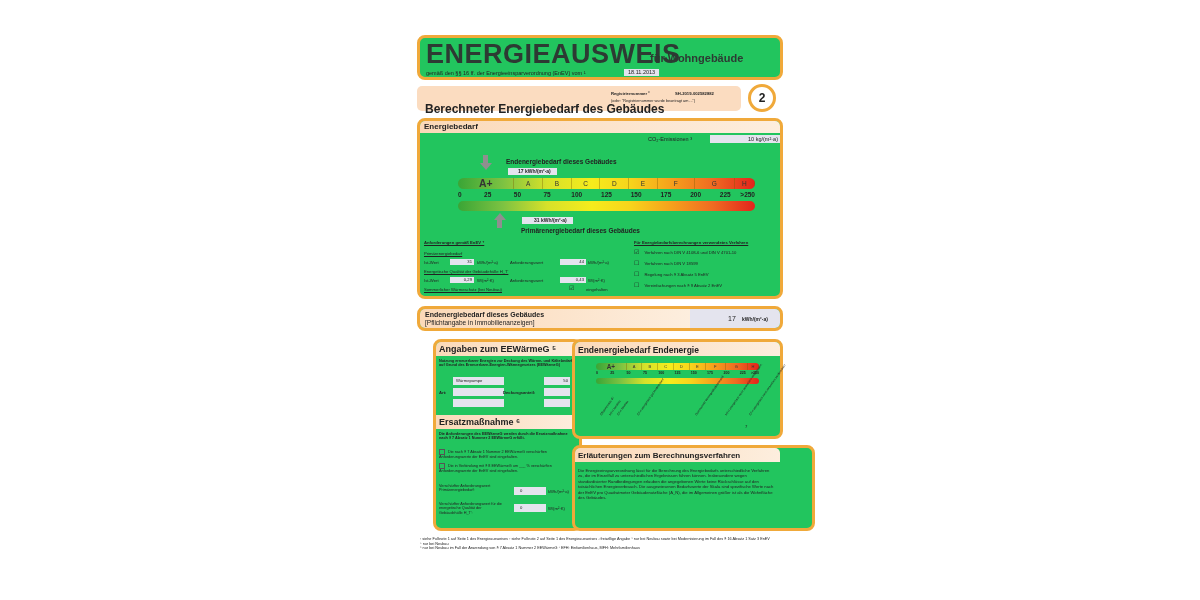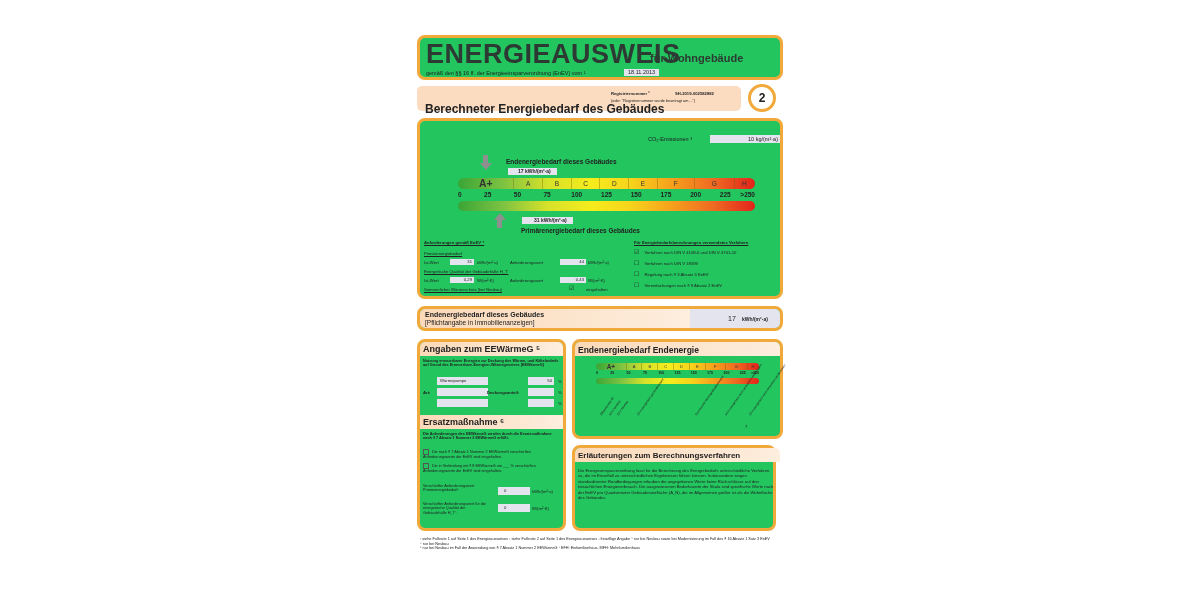--- a/index.html
+++ b/index.html
@@ -37,20 +37,23 @@
     <span class="abs" style="left:8px;top:16px;font-size:12px;font-weight:bold;">Berechneter Energiebedarf des Gebäudes</span>
     <span class="abs tiny" style="left:194px;top:5px;font-weight:bold;">Registriernummer ²</span>
     <span class="abs tiny" style="left:258px;top:5px;font-weight:bold;">SH-2019-002582882</span>
     <span class="abs tiny" style="left:194px;top:13px;font-size:3.8px;">(oder: "Registriernummer wurde beantragt am ...")</span>
   </div>
   <div class="abs" style="left:333px;top:51px;width:22px;height:22px;border:3px solid #f0a93a;border-radius:50%;display:flex;align-items:center;justify-content:center;background:#fff;">
     <span style="font-size:12px;font-weight:bold;">2</span>
   </div>
 
   <div class="box" style="left:2px;top:85px;width:366px;height:181px;">
+    <div class="abs hdr" style="left:0;top:0;width:360px;height:12px;border-radius:5px 5px 0 0;">
+      <span class="abs" style="left:4px;top:1px;font-size:8px;">Energiebedarf</span>
+    </div>
     <span class="abs small" style="left:228px;top:15px;font-size:5.5px;">CO₂-Emissionen ³</span>
     <span class="abs small fld" style="left:290px;top:14px;width:68px;text-align:right;padding-right:2px;font-size:5.5px;line-height:8px;">10 kg/(m²·a)</span>
 
     <div class="stem" style="left:63px;top:34px;height:8px;"></div>
     <div class="arrow-down" style="left:59.5px;top:42px;"></div>
     <span class="abs" style="left:86px;top:37px;font-size:6.5px;font-weight:bold;">Endenergiebedarf dieses Gebäudes</span>
     <span class="abs small fld" style="left:88px;top:47px;padding:0 6px 0 10px;font-size:5px;line-height:7px;font-weight:bold;">17 kWh/(m²·a)</span>
 
     <div class="scale grad" style="left:38px;top:57px;width:297px;height:11px;">
       <div class="cells" id="top-classes">
@@ -115,21 +118,21 @@
 
   <div class="box" style="left:2px;top:273px;width:366px;height:25px;">
     <div class="abs" style="left:0;top:0;width:270px;height:19px;background:linear-gradient(90deg,#fbd9b8,#fdeede);border-radius:5px 0 0 5px;"></div>
     <span class="abs" style="left:5px;top:2px;font-size:7px;font-weight:bold;">Endenergiebedarf dieses Gebäudes</span>
     <span class="abs" style="left:5px;top:10px;font-size:6.5px;">[Pflichtangabe in Immobilienanzeigen]</span>
     <div class="abs fld" style="left:270px;top:0;width:90px;height:19px;border-radius:0 5px 5px 0;"></div>
     <span class="abs" style="left:308px;top:6px;font-size:7px;">17</span>
     <span class="abs" style="left:322px;top:7px;font-size:5px;font-weight:bold;">kWh/(m²·a)</span>
   </div>
 
-  <div class="box" style="left:2px;top:306px;width:149px;height:192px;">
+  <div class="box" style="left:18px;top:306px;width:149px;height:192px;">
     <div class="abs hdr" style="left:0;top:0;width:143px;height:14px;border-radius:5px 5px 0 0;"></div>
     <span class="abs" style="left:3px;top:2px;font-size:9px;font-weight:bold;">Angaben zum EEWärmeG ⁵</span>
     <span class="abs tiny" style="left:3px;top:17px;width:140px;font-weight:bold;font-size:3.8px;line-height:4.4px;">Nutzung erneuerbarer Energien zur Deckung des Wärme- und Kältebedarfs auf Grund des Erneuerbare-Energien-Wärmegesetzes (EEWärmeG)</span>
     <div class="abs tiny fld" style="left:17px;top:35px;width:48px;height:8px;line-height:8px;padding-left:3px;"><span>Wärmepumpe</span></div>
     <div class="abs fld" style="left:17px;top:46px;width:51px;height:8px;"></div>
     <div class="abs fld" style="left:17px;top:57px;width:51px;height:8px;"></div>
     <span class="abs tiny" style="left:3px;top:48px;font-weight:bold;">Art:</span>
     <span class="abs tiny" style="left:67px;top:48px;font-weight:bold;">Deckungsanteil:</span>
     <div class="abs tiny fld" style="left:108px;top:35px;width:26px;height:8px;line-height:8px;text-align:right;padding-right:2px;box-sizing:border-box;"><span>50</span></div>
     <div class="abs fld" style="left:108px;top:46px;width:26px;height:8px;"></div>
@@ -186,21 +189,21 @@
         <span class="abs" style="left: 33px; top: 72px; font-size: 3px; white-space: nowrap; transform-origin: left top; transform: rotate(-55deg);">MFH Neubau</span>
         <span class="abs" style="left: 41px; top: 72px; font-size: 3px; white-space: nowrap; transform-origin: left top; transform: rotate(-55deg);">EFH Neubau</span>
         <span class="abs" style="left: 61px; top: 72px; font-size: 3px; white-space: nowrap; transform-origin: left top; transform: rotate(-55deg);">EFH energetisch gut modernisiert</span>
         <span class="abs" style="left: 119px; top: 72px; font-size: 3px; white-space: nowrap; transform-origin: left top; transform: rotate(-55deg);">Durchschnitt Wohngebäudebestand</span>
         <span class="abs" style="left: 149px; top: 72px; font-size: 3px; white-space: nowrap; transform-origin: left top; transform: rotate(-55deg);">MFH energetisch nicht wesentlich modernisiert</span>
         <span class="abs" style="left: 173px; top: 72px; font-size: 3px; white-space: nowrap; transform-origin: left top; transform: rotate(-55deg);">EFH energetisch nicht wesentlich modernisiert</span>
       </div>
     <span class="abs tiny" style="left:170px;top:82px;">7</span>
   </div>
 
-  <div class="box" style="left:157px;top:412px;width:204px;height:86px;padding-left:47px;">
+  <div class="box" style="left:157px;top:412px;width:243px;height:86px;padding-left:47px;">
     <div class="abs hdr" style="left:0;top:0;width:205px;height:14px;border-radius:5px 5px 0 0;"></div>
     <span class="abs" style="left:3px;top:3px;font-size:8px;font-weight:bold;">Erläuterungen zum Berechnungsverfahren</span>
     <span class="abs tiny" style="left:3px;top:20px;width:198px;font-size:4.2px;line-height:5.4px;">Die Energieeinsparverordnung lässt für die Berechnung des Energiebedarfs unterschiedliche Verfahren zu, die im Einzelfall zu unterschiedlichen Ergebnissen führen können. Insbesondere wegen standardisierter Randbedingungen erlauben die angegebenen Werte keine Rückschlüsse auf den tatsächlichen Energieverbrauch. Die ausgewiesenen Bedarfswerte der Skala sind spezifische Werte nach der EnEV pro Quadratmeter Gebäudenutzfläche (A_N), die im Allgemeinen größer ist als die Wohnfläche des Gebäudes.</span>
   </div>
 
   <div class="abs tiny" style="left:5px;top:504px;width:350px;font-size:3.8px;line-height:4.6px;">
     <div>¹ siehe Fußnote 1 auf Seite 1 des Energieausweises     ² siehe Fußnote 2 auf Seite 1 des Energieausweises     ³ freiwillige Angabe     ⁴ nur bei Neubau sowie bei Modernisierung im Fall des § 16 Absatz 1 Satz 3 EnEV     ⁵ nur bei Neubau</div>
     <div>⁶ nur bei Neubau im Fall der Anwendung von § 7 Absatz 1 Nummer 2 EEWärmeG     ⁷ EFH: Einfamilienhaus, MFH: Mehrfamilienhaus</div>
   </div>
 </div>

